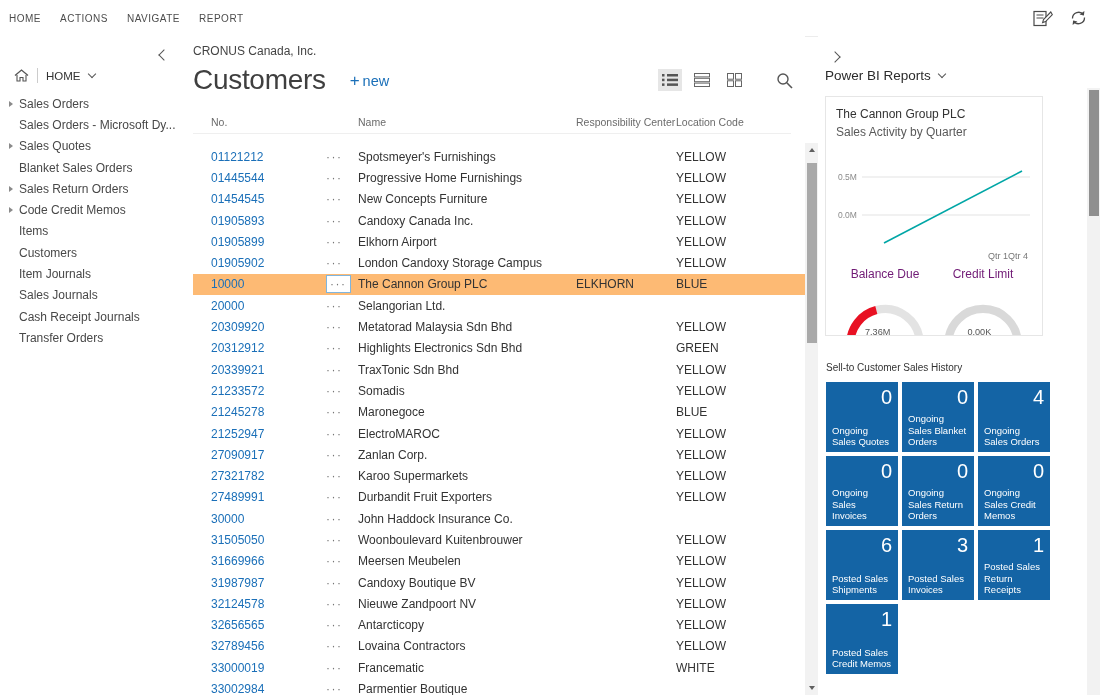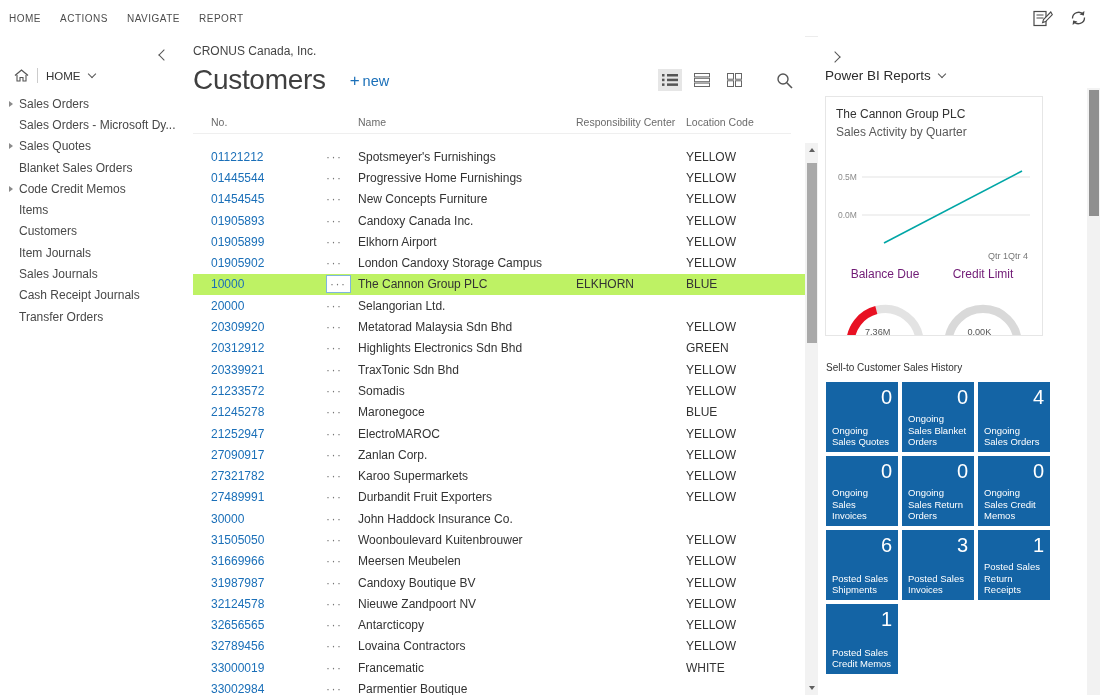--- a/index.html
+++ b/index.html
@@ -37,25 +37,25 @@
   .new-btn{display:flex;align-items:baseline;gap:3px;margin-left:24px;color:#1A6FB8;font-size:14.5px;cursor:pointer;text-decoration:none}
   .new-btn .plus{font-size:17px;line-height:1}
   .view-icons{margin-left:auto;display:flex;gap:8px;align-items:center}
   .view-btn{width:24px;height:22px;display:flex;align-items:center;justify-content:center;cursor:pointer}
   .view-btn.selected{background:#e6e6e6}
   .search-btn{margin-left:30px;margin-right:4px;cursor:pointer;display:flex}
 
   .thead{position:absolute;top:74px;left:15px;right:14px;height:24px;display:flex;align-items:center;font-size:10.5px;color:#6b6b6b;padding-left:18px;border-bottom:1px solid #efefef;box-sizing:border-box}
   .tbody{position:absolute;top:110px;left:15px;right:0}
   .trow{display:flex;align-items:center;height:21.3px;padding-left:18px;font-size:12px;color:#333}
-  .trow.selected{background:#bef264}
+  .trow.selected{background:#fdba74}
   .col-no{width:115px;flex:none}
   .col-dots{width:32px;flex:none}
   .col-name{width:218px;flex:none;white-space:nowrap;overflow:hidden}
-  .col-resp{width:110px;flex:none;white-space:nowrap}
+  .col-resp{width:100px;flex:none;white-space:nowrap}
   .col-loc{flex:1;white-space:nowrap}
   .rowlink{color:#1A6FB8;text-decoration:none;cursor:pointer}
   .dots{color:#767676;font-size:12px;letter-spacing:1.5px;line-height:1;cursor:pointer}
   .trow.selected .dots{border:1px solid #7FB5DE;background:#fff;padding:1px 3px}
 
   
   .vscroll{position:absolute;background:#f2f2f2}
   .vs-table{left:805px;top:143px;width:13px;bottom:0}
   .vs-panel{left:1087px;top:88px;width:13px;bottom:0}
   .vs-thumb{position:absolute;left:1.5px;width:10px;background:#a9a9a9;cursor:pointer}
@@ -151,20 +151,24 @@
           <span class="sb-arrow visible"></span>
           <span class="sb-label">Sales Quotes</span>
         </div>
 
         <div class="sb-item">
           <span class="sb-arrow"></span>
           <span class="sb-label">Blanket Sales Orders</span>
         </div>
 
 
+        <div class="sb-item">
+          <span class="sb-arrow visible"></span>
+          <span class="sb-label">Sales Return Orders</span>
+        </div>
 
         <div class="sb-item">
           <span class="sb-arrow visible"></span>
           <span class="sb-label">Code Credit Memos</span>
         </div>
 
         <div class="sb-item">
           <span class="sb-arrow"></span>
           <span class="sb-label">Items</span>
         </div>

